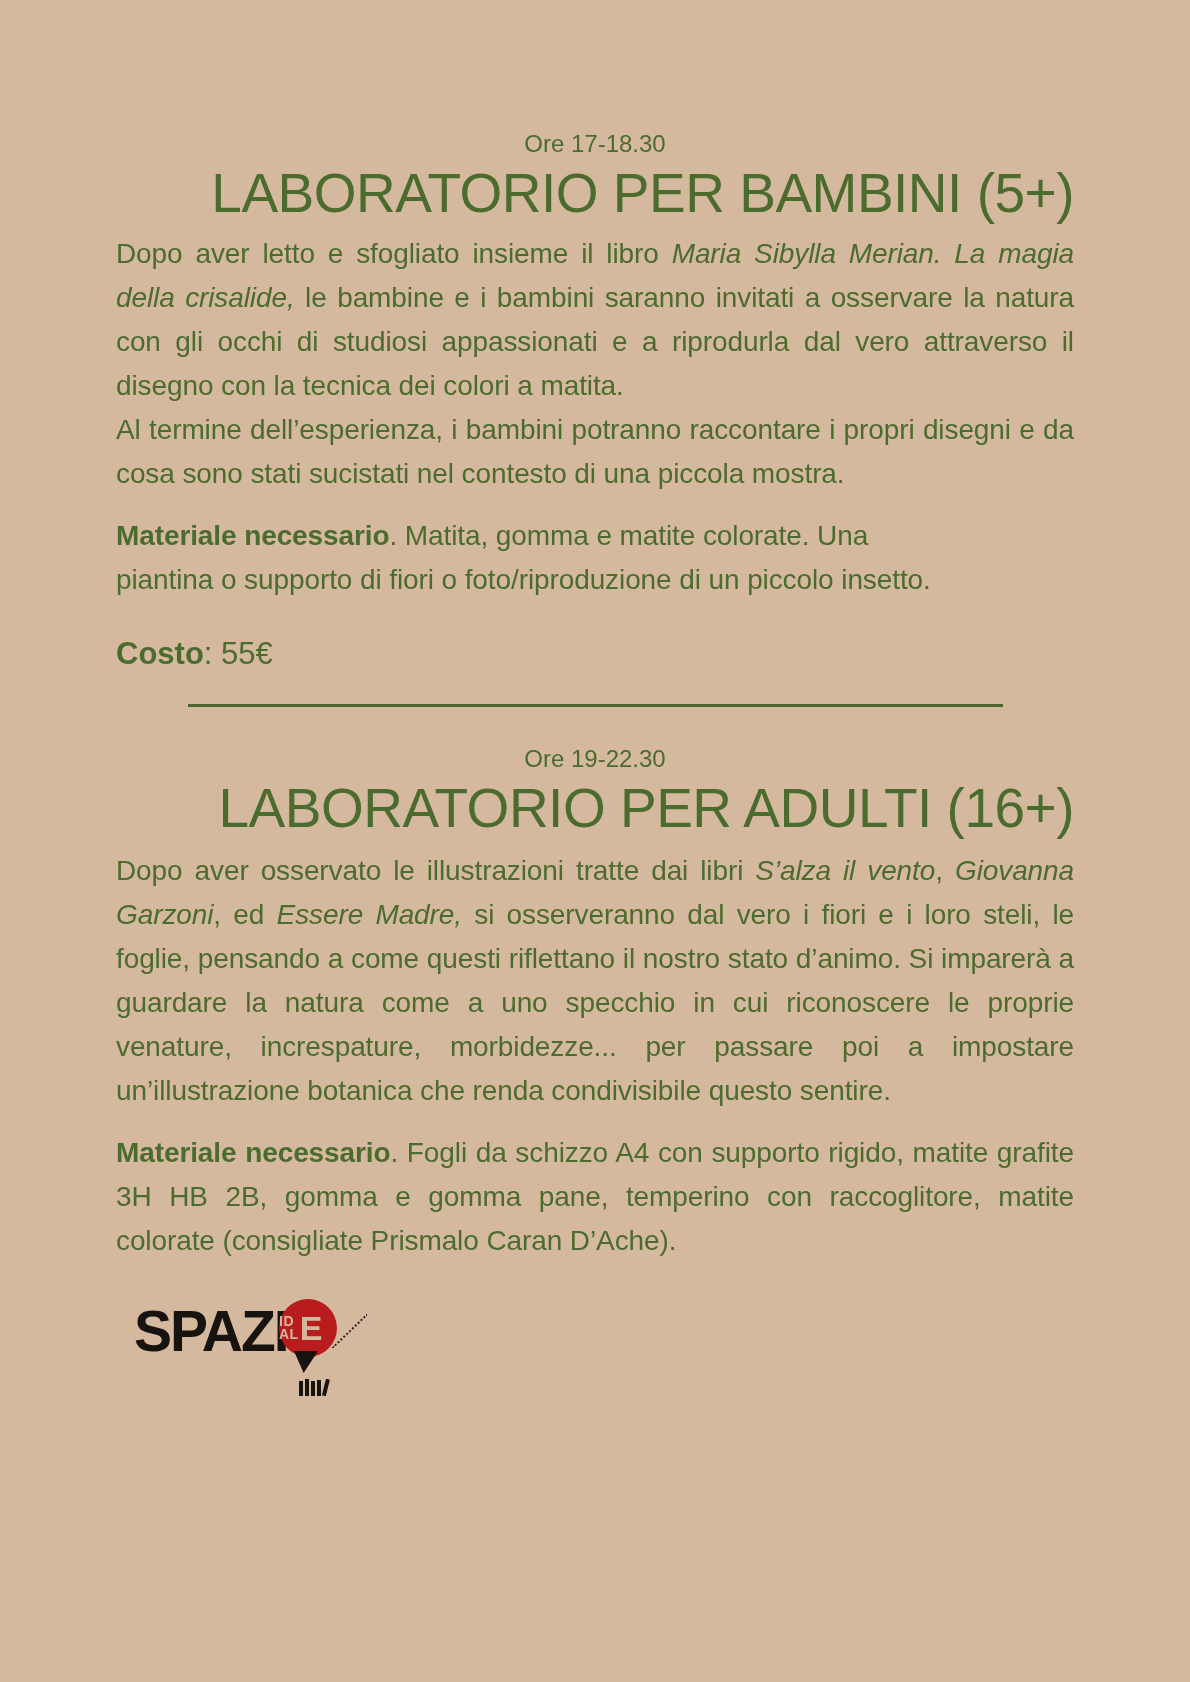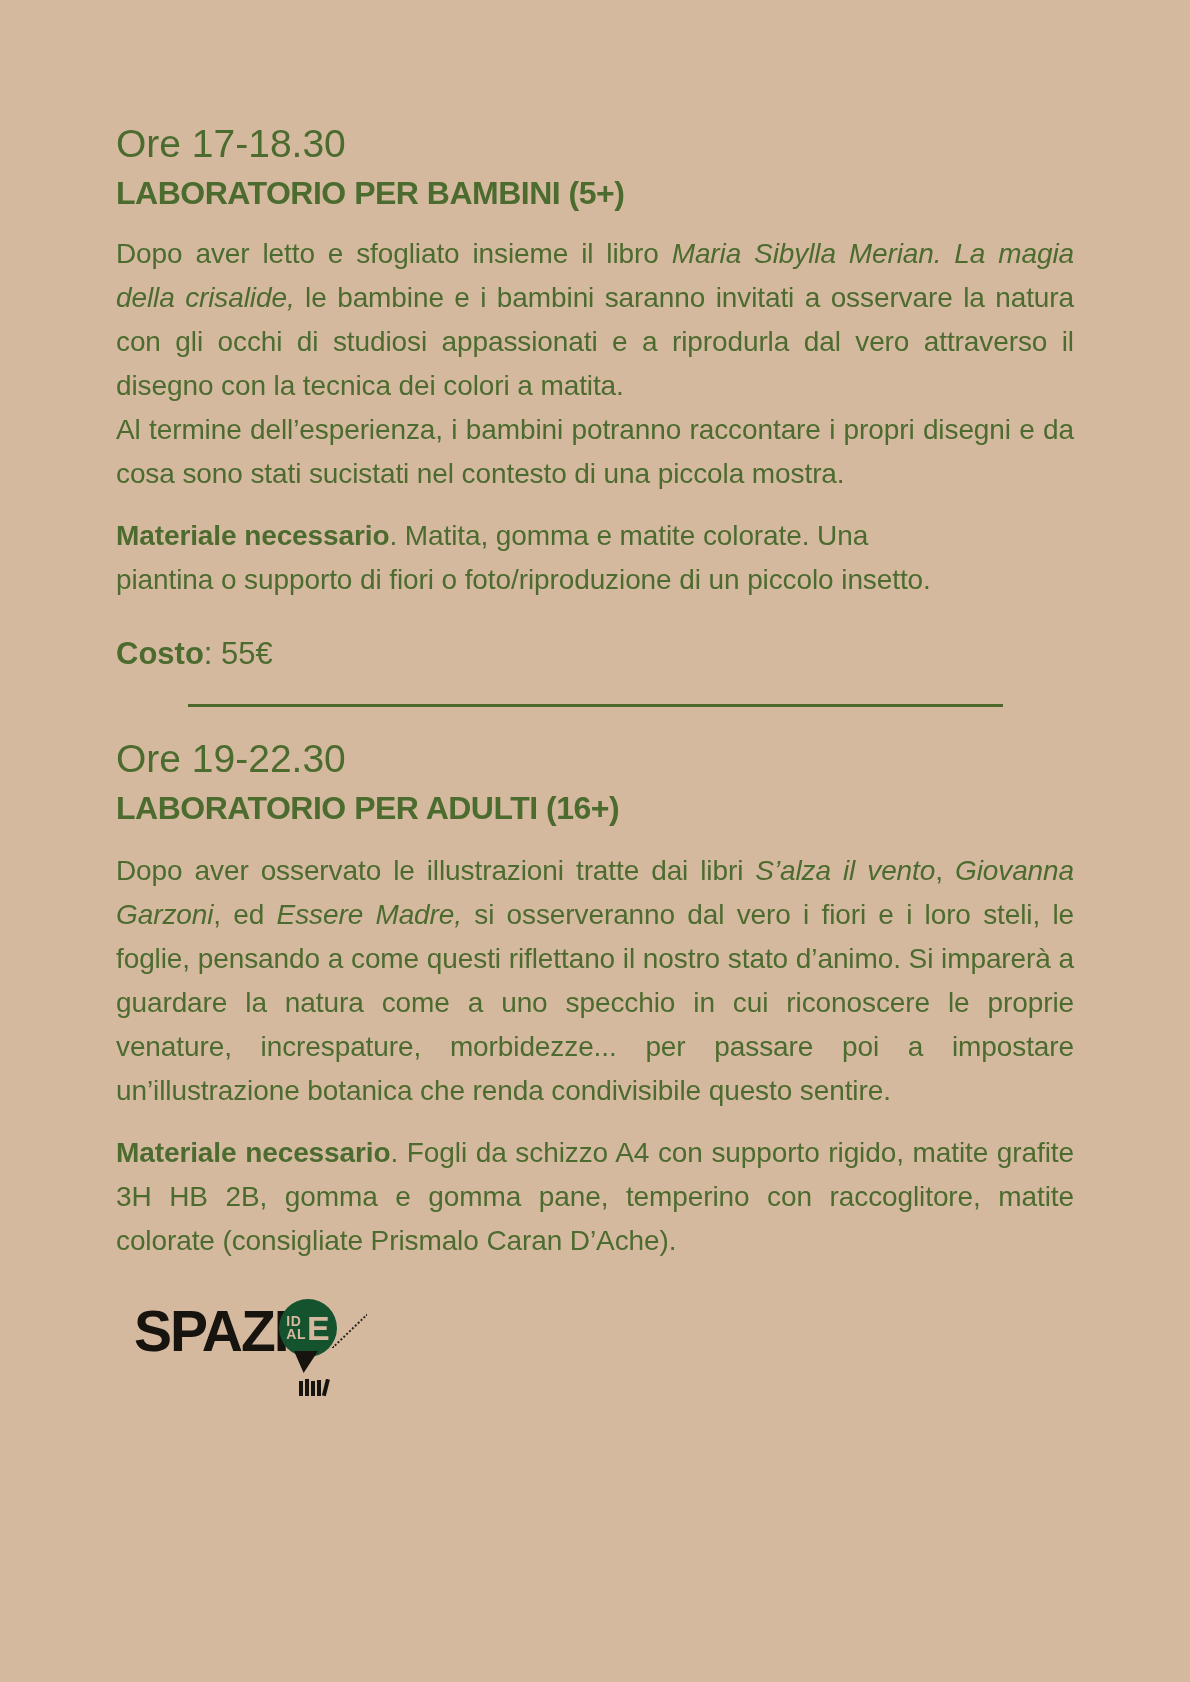--- a/index.html
+++ b/index.html
@@ -8,25 +8,25 @@
     position:relative;
     width:1190px;height:1682px;
     margin:0 auto;
     background:#d5b99f;
     box-sizing:border-box;
     padding:126px 116px 0 116px;
     overflow:hidden;
     color:#4c6b2e;
   }
   .time{
-    font-size:39px;line-height:36px;letter-spacing:0;
+    font-size:24px;line-height:36px;letter-spacing:0;text-align:center;
   }
   .workshop-title{
-    font-size:32px;line-height:50px;font-weight:700;
-    letter-spacing:-0.5px;margin-top:6px;
+    font-size:55px;line-height:50px;font-weight:400;
+    letter-spacing:-0.5px;margin-top:6px;text-align:right;
   }
   .para{
     font-size:28px;line-height:44px;
     text-align:justify;margin-top:14px;
     letter-spacing:-0.1px;
   }
   .materials{margin-top:18px;}
   .cost{margin-top:34px;font-size:31px;line-height:36px;text-align:left;}
   .run-italic{font-style:italic;}
   .run-bold{font-weight:bold;}
@@ -50,22 +50,22 @@
     color:#17130f;flex:0 0 auto;
   }
   .logo-word{
     position:absolute;left:18px;top:6px;
     font-size:57px;line-height:56px;font-weight:900;letter-spacing:-2px;
     color:#17130f;
   }
   .balloon{
     position:absolute;left:163px;top:2px;
     width:58px;height:58px;border-radius:50%;
-    background:#14532d;
-    display:flex;align-items:center;justify-content:center;
+    background:#b91c1c;
+    display:flex;align-items:center;
   }
   .balloon-tail{
     position:absolute;left:178px;top:54px;
     width:24px;height:22px;background:#17130f;
     -webkit-clip-path:polygon(0 0,100% 0,40% 100%);
     clip-path:polygon(0 0,100% 0,40% 100%);
   }
   .idal{
     display:flex;flex-direction:column;margin-right:1px;
     font-weight:900;color:#d5b99f;font-size:14px;line-height:13px;letter-spacing:0.5px;

